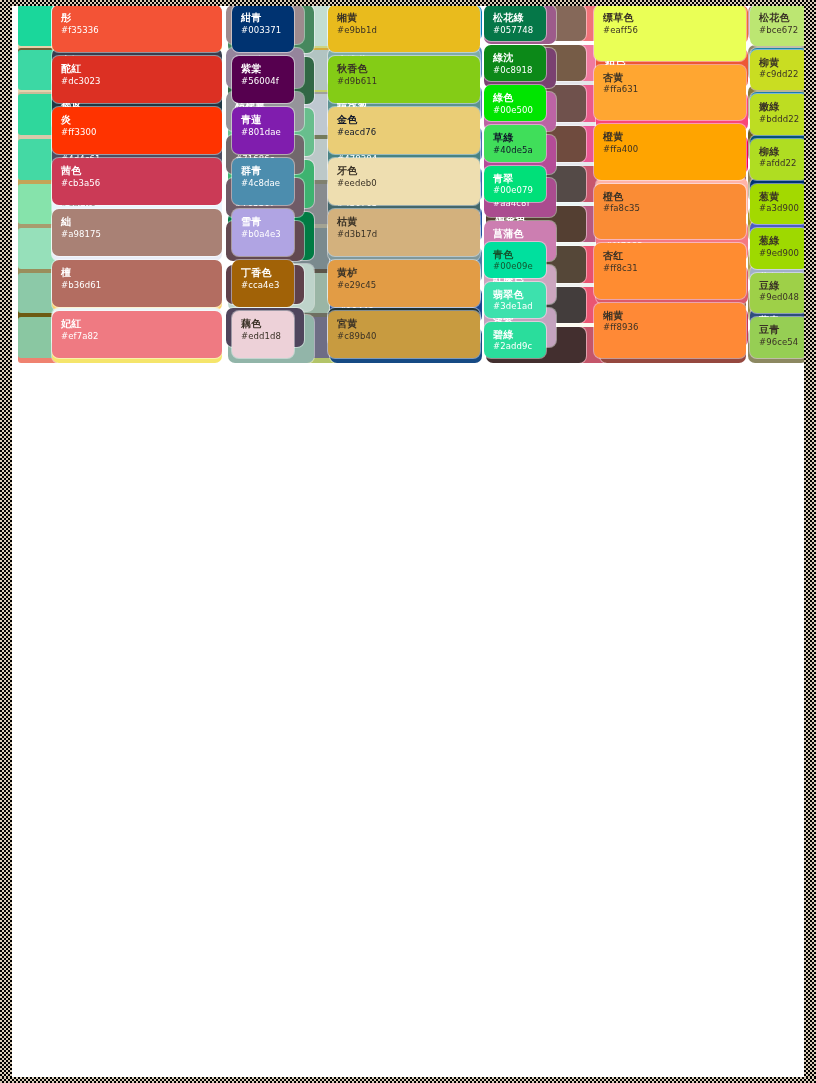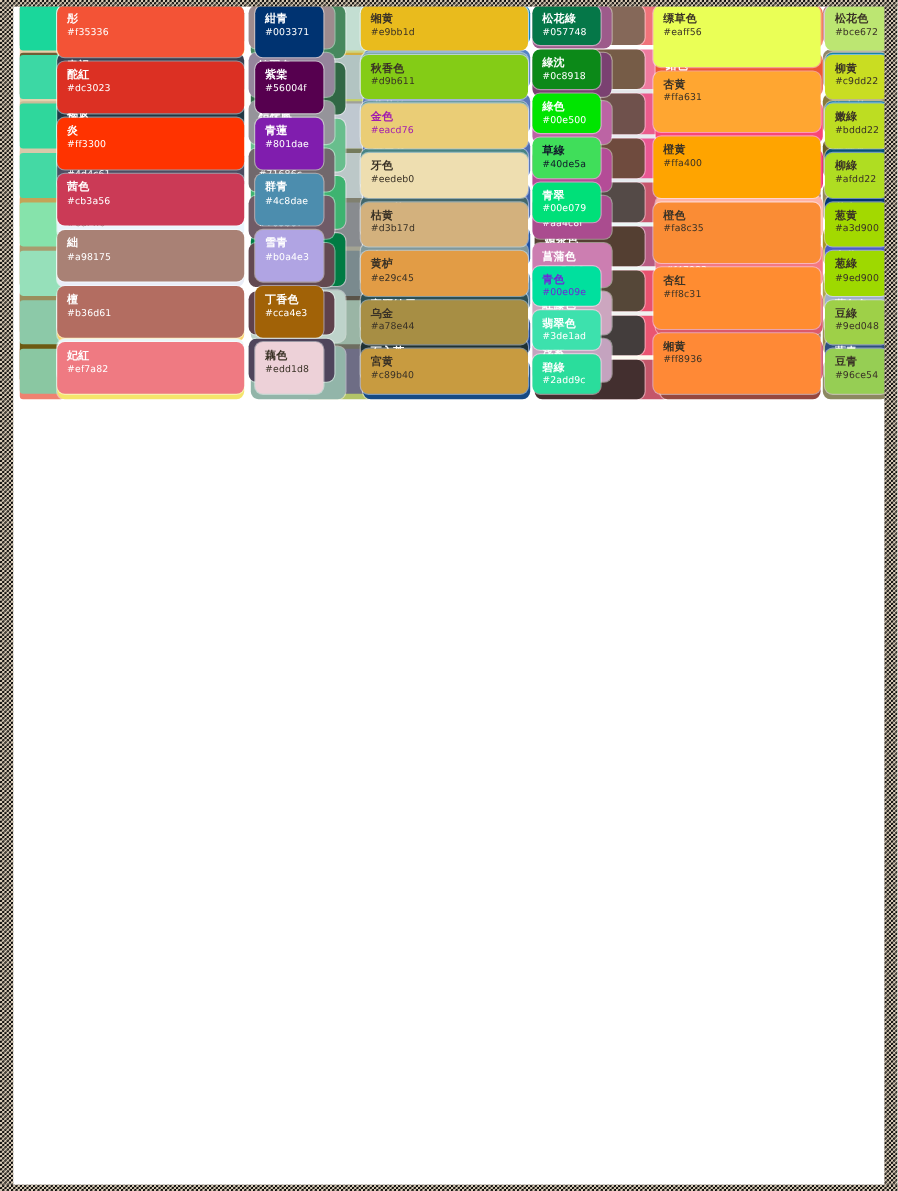--- a/index.html
+++ b/index.html
@@ -636,39 +636,35 @@
       </div>
       <div class="col" style="left: 328px; width: 152px; z-index: 6;">
         <div class="cell" title="缃黄 #e9bb1d" style="background: rgb(233, 187, 29); color: rgb(58, 50, 38);">
           <div class="cname">缃黄</div>
           <div class="chex">#e9bb1d</div>
         </div>
         <div class="cell" title="秋香色 #d9b611" style="background: #84cc16; color: rgb(58, 50, 38);">
           <div class="cname">秋香色</div>
           <div class="chex">#d9b611</div>
         </div>
-        <div class="cell" title="金色 #eacd76" style="background: rgb(234, 205, 118); color: #a21caf;">
+        <div class="cell" title="金色 #eacd76" style="background: rgb(234, 205, 118); color: #0f172a;">
           <div class="cname">金色</div>
           <div class="chex">#eacd76</div>
         </div>
         <div class="cell" title="牙色 #eedeb0" style="background: rgb(238, 222, 176); color: rgb(58, 50, 38);">
           <div class="cname">牙色</div>
           <div class="chex">#eedeb0</div>
         </div>
         <div class="cell" title="枯黄 #d3b17d" style="background: rgb(211, 177, 125); color: rgb(58, 50, 38);">
           <div class="cname">枯黄</div>
           <div class="chex">#d3b17d</div>
         </div>
         <div class="cell" title="黄栌 #e29c45" style="background: rgb(226, 156, 69); color: rgb(58, 50, 38);">
           <div class="cname">黄栌</div>
           <div class="chex">#e29c45</div>
-        </div>
-        <div class="cell" title="乌金 #a78e44" style="background: rgb(167, 142, 68); color: rgb(58, 50, 38);">
-          <div class="cname">乌金</div>
-          <div class="chex">#a78e44</div>
         </div>
         <div class="cell" title="宮黄 #c89b40" style="background: rgb(200, 155, 64); color: rgb(58, 50, 38);">
           <div class="cname">宮黄</div>
           <div class="chex">#c89b40</div>
         </div>
       </div>
       <div class="col" style="left: 484px; width: 62px; z-index: 5;">
         <div class="cell" title="松花綠 #057748" style="background: rgb(5, 119, 72); color: rgb(255, 255, 255);">
           <div class="cname">松花綠</div>
           <div class="chex">#057748</div>
@@ -682,21 +678,21 @@
           <div class="chex">#00e500</div>
         </div>
         <div class="cell" title="草綠 #40de5a" style="background: rgb(64, 222, 90); color: #0f172a;">
           <div class="cname">草綠</div>
           <div class="chex">#40de5a</div>
         </div>
         <div class="cell" title="青翠 #00e079" style="background: rgb(0, 224, 121); color: rgb(255, 255, 255);">
           <div class="cname">青翠</div>
           <div class="chex">#00e079</div>
         </div>
-        <div class="cell" title="青色 #00e09e" style="background: rgb(0, 224, 158); color: #6d28d9; margin-top: 36px;">
+        <div class="cell" title="青色 #00e09e" style="background: rgb(0, 224, 158); color: #14532d; margin-top: 36px;">
           <div class="cname">青色</div>
           <div class="chex">#00e09e</div>
         </div>
         <div class="cell" title="翡翠色 #3de1ad" style="background: rgb(61, 225, 173); color: rgb(255, 255, 255);">
           <div class="cname">翡翠色</div>
           <div class="chex">#3de1ad</div>
         </div>
         <div class="cell" title="碧綠 #2add9c" style="background: rgb(42, 221, 156); color: rgb(255, 255, 255);">
           <div class="cname">碧綠</div>
           <div class="chex">#2add9c</div>

